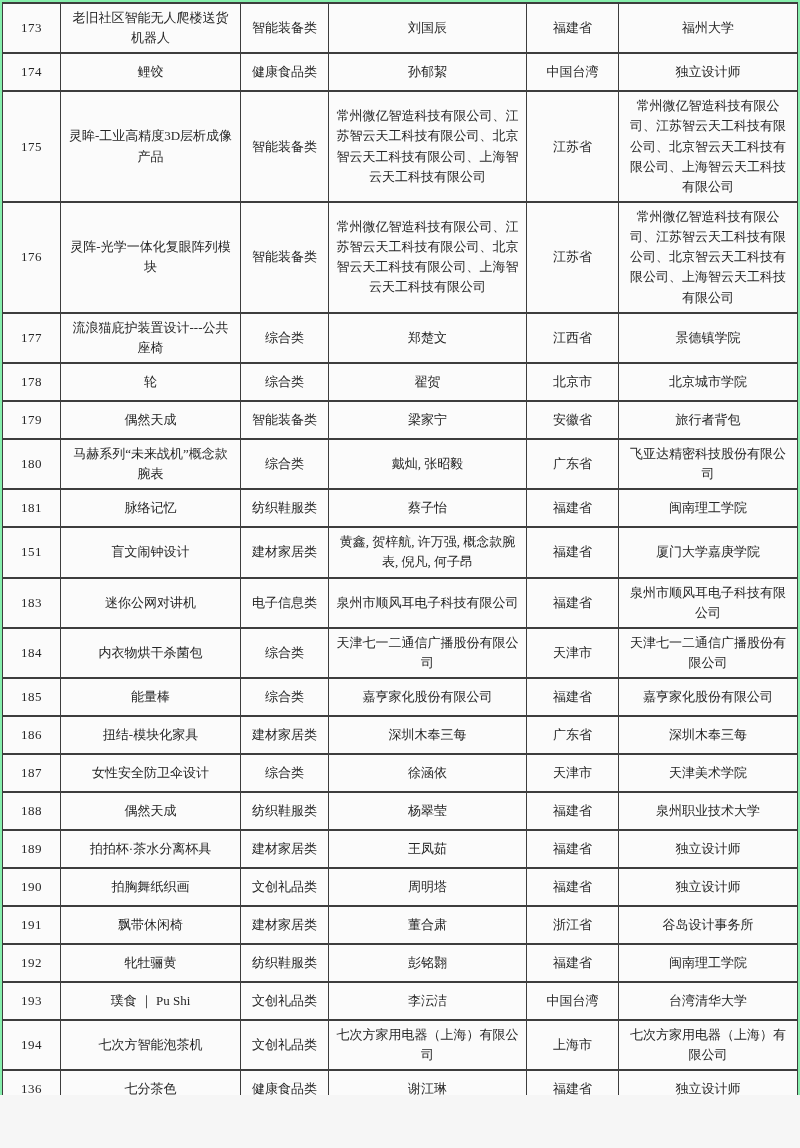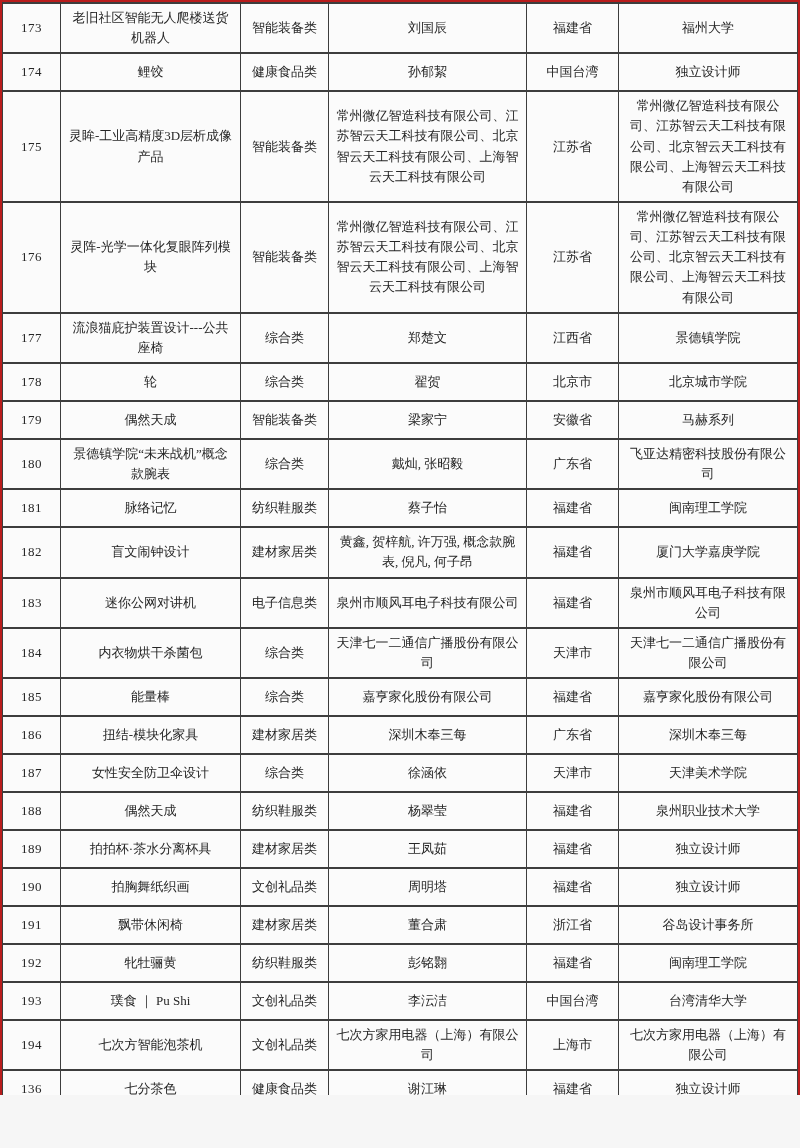--- a/index.html
+++ b/index.html
@@ -5,21 +5,21 @@
   html, body {
     margin: 0;
     padding: 0;
     background: #f6f6f6;
     font-family: "Liberation Serif", "DejaVu Serif", serif;
   }
   .page {
     width: 800px;
     height: 1095px;
     box-sizing: border-box;
-    background: #b91c1c;
+    background: #86efac;
     overflow: hidden;
     padding: 2px 3px 2px 2px;
   }
   table.award-table {
     width: 795px;
     border-collapse: collapse;
     table-layout: fixed;
   }
   table.award-table td {
     border-left: 1px solid #3d3d3d;
@@ -113,40 +113,40 @@
     <td class="c-des">翟贺</td>
     <td class="c-prov">北京市</td>
     <td class="c-org">北京城市学院</td>
   </tr>
         <tr>
     <td class="c-no">179</td>
     <td class="c-name">偶然天成</td>
     <td class="c-cat">智能装备类</td>
     <td class="c-des">梁家宁</td>
     <td class="c-prov">安徽省</td>
-    <td class="c-org">马赫系列</td>
+    <td class="c-org">旅行者背包</td>
   </tr>
         <tr>
     <td class="c-no">180</td>
-    <td class="c-name">景德镇学院“未来战机”概念款腕表</td>
+    <td class="c-name">马赫系列“未来战机”概念款腕表</td>
     <td class="c-cat">综合类</td>
     <td class="c-des">戴灿, 张昭毅</td>
     <td class="c-prov">广东省</td>
     <td class="c-org">飞亚达精密科技股份有限公司</td>
   </tr>
         <tr>
     <td class="c-no">181</td>
     <td class="c-name">脉络记忆</td>
     <td class="c-cat">纺织鞋服类</td>
     <td class="c-des">蔡子怡</td>
     <td class="c-prov">福建省</td>
     <td class="c-org">闽南理工学院</td>
   </tr>
         <tr>
-    <td class="c-no">182</td>
+    <td class="c-no">151</td>
     <td class="c-name">盲文闹钟设计</td>
     <td class="c-cat">建材家居类</td>
     <td class="c-des">黄鑫, 贺梓航, 许万强, 概念款腕表, 倪凡, 何子昂</td>
     <td class="c-prov">福建省</td>
     <td class="c-org">厦门大学嘉庚学院</td>
   </tr>
         <tr>
     <td class="c-no">183</td>
     <td class="c-name">迷你公网对讲机</td>
     <td class="c-cat">电子信息类</td>

